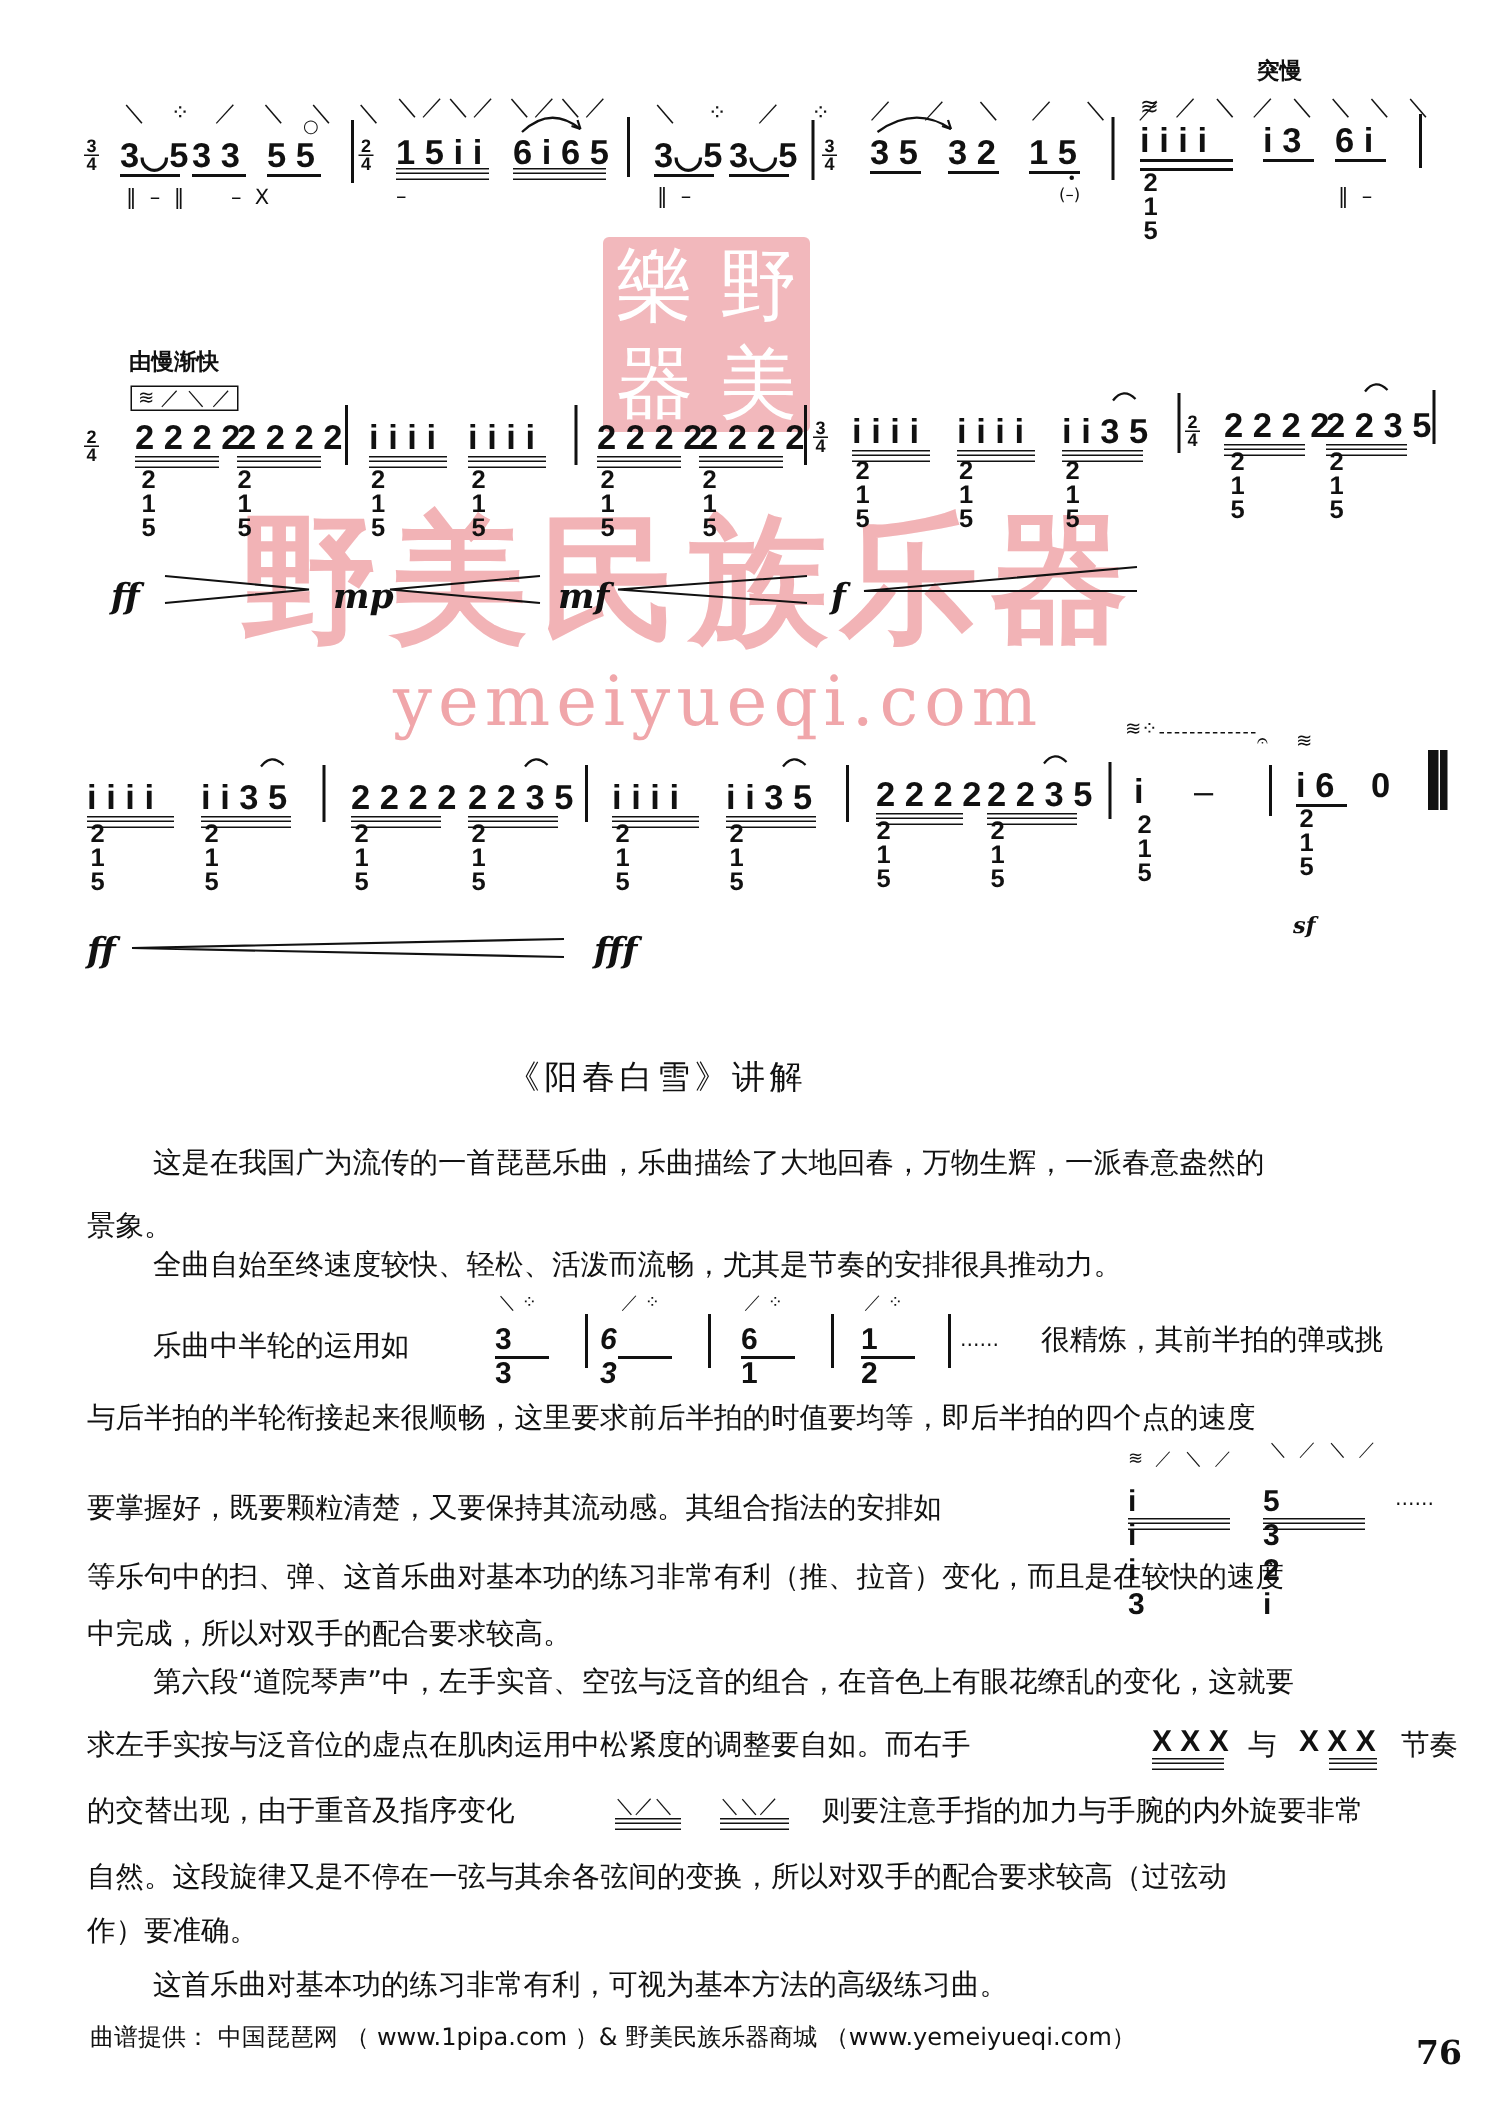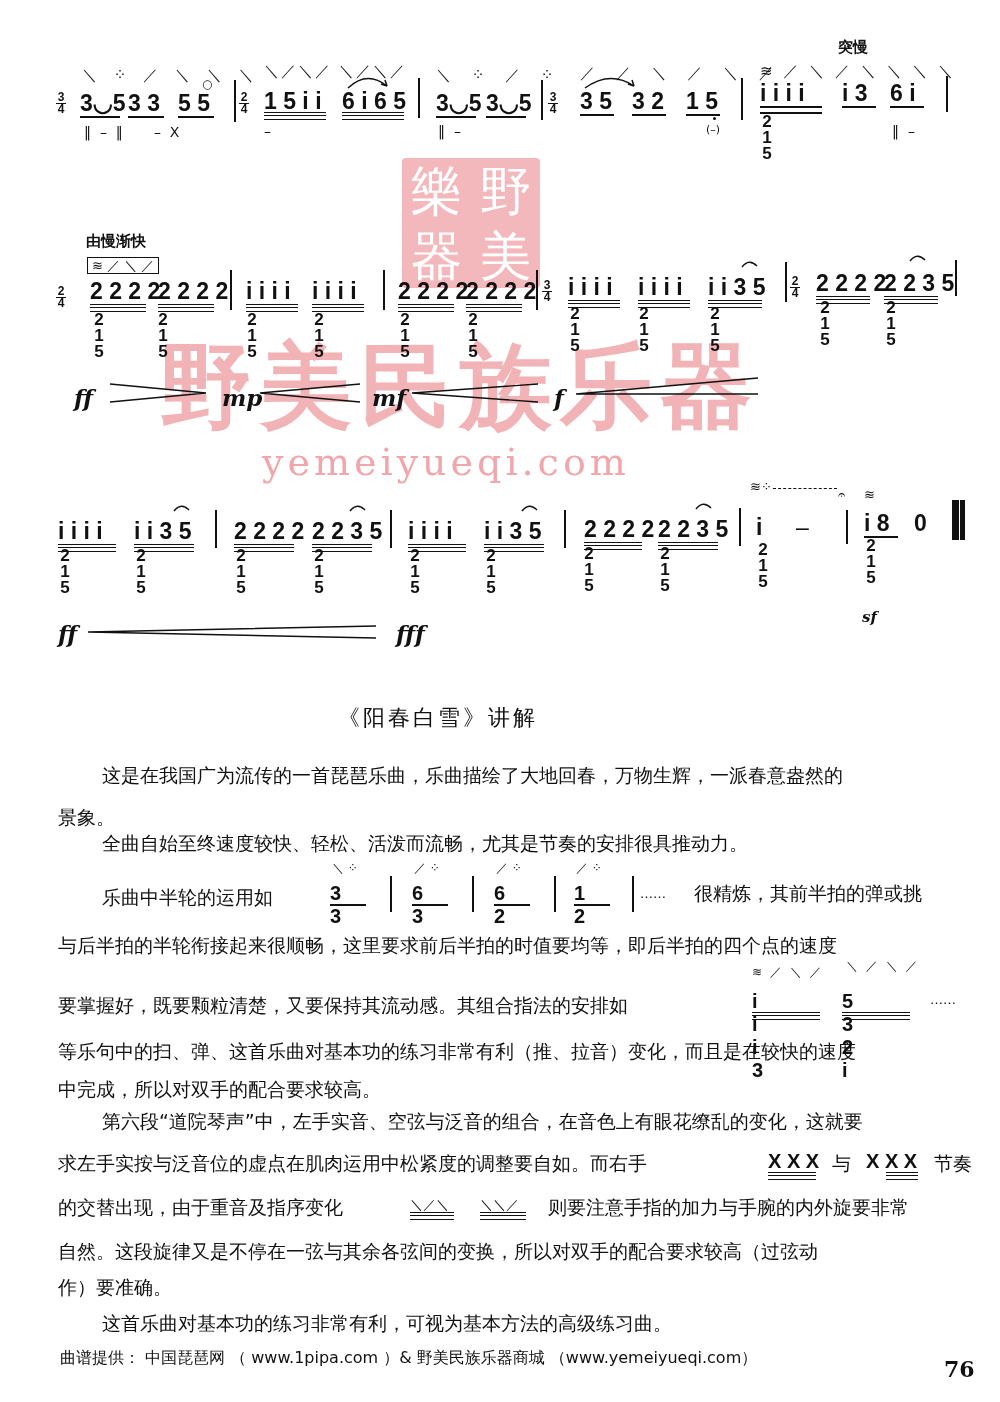--- a/index.html
+++ b/index.html
@@ -7,21 +7,21 @@
          font-family:"DejaVu Sans", sans-serif; color:#111; }
   .abs { position:absolute; }
 
   
   .seal { left:402px; top:158px; width:138px; height:130px; background:#f2b8bc;
           border-radius:4px; display:grid; grid-template-columns:1fr 1fr; grid-template-rows:1fr 1fr;
           color:#fff; font-family:"DejaVu Serif", serif; font-size:52px; line-height:1;
           align-items:center; justify-items:center; z-index:0; }
   .wm-cn { left:160px; top:325px; font-family:"DejaVu Serif", serif; font-size:92px;
            color:#f0a6aa; letter-spacing:8px; opacity:0.85; z-index:0; font-weight:bold; white-space:nowrap; }
-  .wm-url { left:262px; top:440px; font-family:"DejaVu Serif", serif; font-size:38px;
+  .wm-url { left:262px; top:440px; font-family:"DejaVu Serif", serif; font-size:46px;
             color:#f0a6aa; letter-spacing:4px; z-index:0; white-space:nowrap; }
 
   
   .score { z-index:2; }
   .n { font-family:"Liberation Sans", sans-serif; font-weight:bold; font-size:23px; line-height:1; white-space:nowrap; }
   .ts { font-family:"Liberation Sans", sans-serif; font-weight:bold; font-size:12px; line-height:11px; text-align:center; }
   .ts span { display:block; }
   .ts .bar { display:block; border-top:1.5px solid #111; width:10px; margin:0 auto; height:0; }
   .barline { width:2px; background:#111; }
   .uline { height:0; border-top:2px solid #111; }
@@ -303,21 +303,21 @@
   <div class="abs barline" style="left:739px;top:38px;height:38px;"></div>
 
   <div class="abs tech" style="left:750px;top:10px;font-size:13px;">≋⁘</div>
   <div class="abs" style="left:773px;top:18px;width:64px;border-top:1.5px dashed #111;"></div>
   <div class="abs n" style="left:756px;top:46px;">i</div>
   <div class="abs n" style="left:796px;top:46px;font-weight:normal;">–</div>
   <div class="abs tech" style="left:838px;top:18px;font-size:13px;">𝄐</div>
   <div class="abs barline" style="left:846px;top:40px;height:34px;"></div>
 
   <div class="abs tech" style="left:864px;top:18px;font-size:13px;">≋</div>
-  <div class="abs n" style="left:864px;top:42px;">i 8</div>
+  <div class="abs n" style="left:864px;top:42px;">i 6</div>
   <div class="abs uline" style="left:864px;top:66px;width:34px;"></div>
   <div class="abs n" style="left:914px;top:42px;">0</div>
   <div class="abs" style="left:952px;top:30px;width:3px;height:40px;background:#111;border-left:1.5px solid #111;padding-left:3px;"></div>
   <div class="abs" style="left:960px;top:30px;width:5px;height:40px;background:#111;"></div>
 
   <div class="abs chord" style="left:58px;top:78px;">
       <span>2</span>
       <span>1</span>
       <span>5</span>
     </div>
@@ -381,25 +381,25 @@
 <div class="abs para" style="top:806px;">景象。</div>
 <div class="abs para indent" style="top:832px;">全曲自始至终速度较快、轻松、活泼而流畅，尤其是节奏的安排很具推动力。</div>
 
 <div class="abs para indent" style="top:886px;">乐曲中半轮的运用如</div>
 <div class="abs" style="left:330px;top:862px;">
   <div class="abs tech" style="left:2px;top:0;font-size:12px;">＼ ⁘</div>
   <div class="abs inline-n" style="left:0;top:20px;">3 3</div>
   <div class="abs uline" style="left:0;top:42px;width:36px;"></div>
   <div class="abs barline" style="left:60px;top:14px;height:36px;"></div>
   <div class="abs tech" style="left:84px;top:0;font-size:12px;">／ ⁘</div>
-  <div class="abs inline-n" style="left:82px;top:20px;">6 3</div>
+  <div class="abs inline-n" style="left:70px;top:20px;font-style:italic;">6 3</div>
   <div class="abs uline" style="left:82px;top:42px;width:36px;"></div>
   <div class="abs barline" style="left:142px;top:14px;height:36px;"></div>
   <div class="abs tech" style="left:166px;top:0;font-size:12px;">／ ⁘</div>
-  <div class="abs inline-n" style="left:164px;top:20px;">6 2</div>
+  <div class="abs inline-n" style="left:164px;top:20px;">6 1</div>
   <div class="abs uline" style="left:164px;top:42px;width:36px;"></div>
   <div class="abs barline" style="left:224px;top:14px;height:36px;"></div>
   <div class="abs tech" style="left:246px;top:0;font-size:12px;">／ ⁘</div>
   <div class="abs inline-n" style="left:244px;top:20px;">1 2</div>
   <div class="abs uline" style="left:244px;top:42px;width:36px;"></div>
   <div class="abs barline" style="left:302px;top:14px;height:36px;"></div>
   <div class="abs" style="left:310px;top:24px;font-size:13px;">……</div>
 </div>
 <div class="abs para" style="left:694px;top:882px;width:290px;">很精炼，其前半拍的弹或挑</div>
 <div class="abs para" style="top:934px;">与后半拍的半轮衔接起来很顺畅，这里要求前后半拍的时值要均等，即后半拍的四个点的速度</div>

